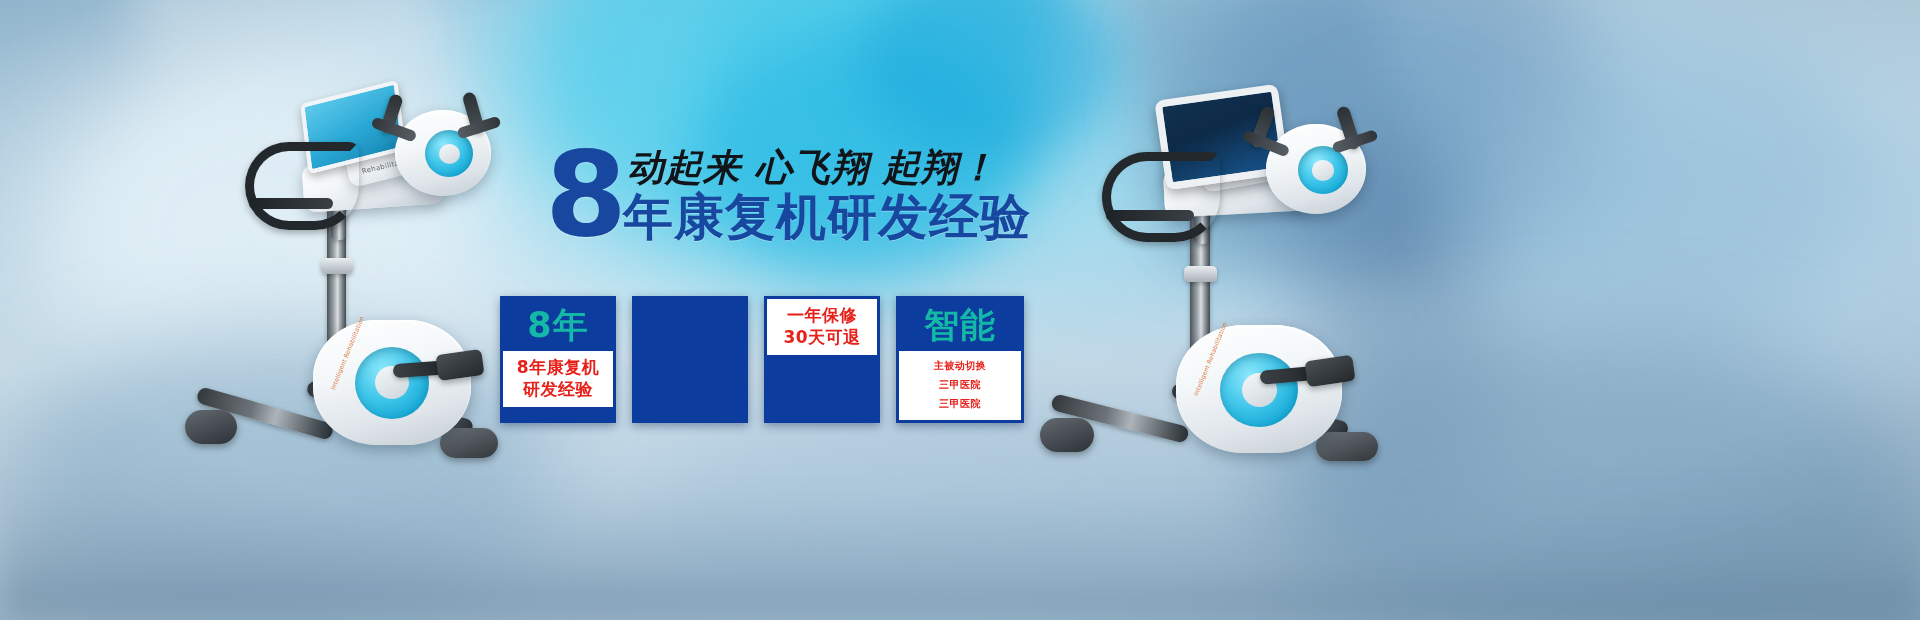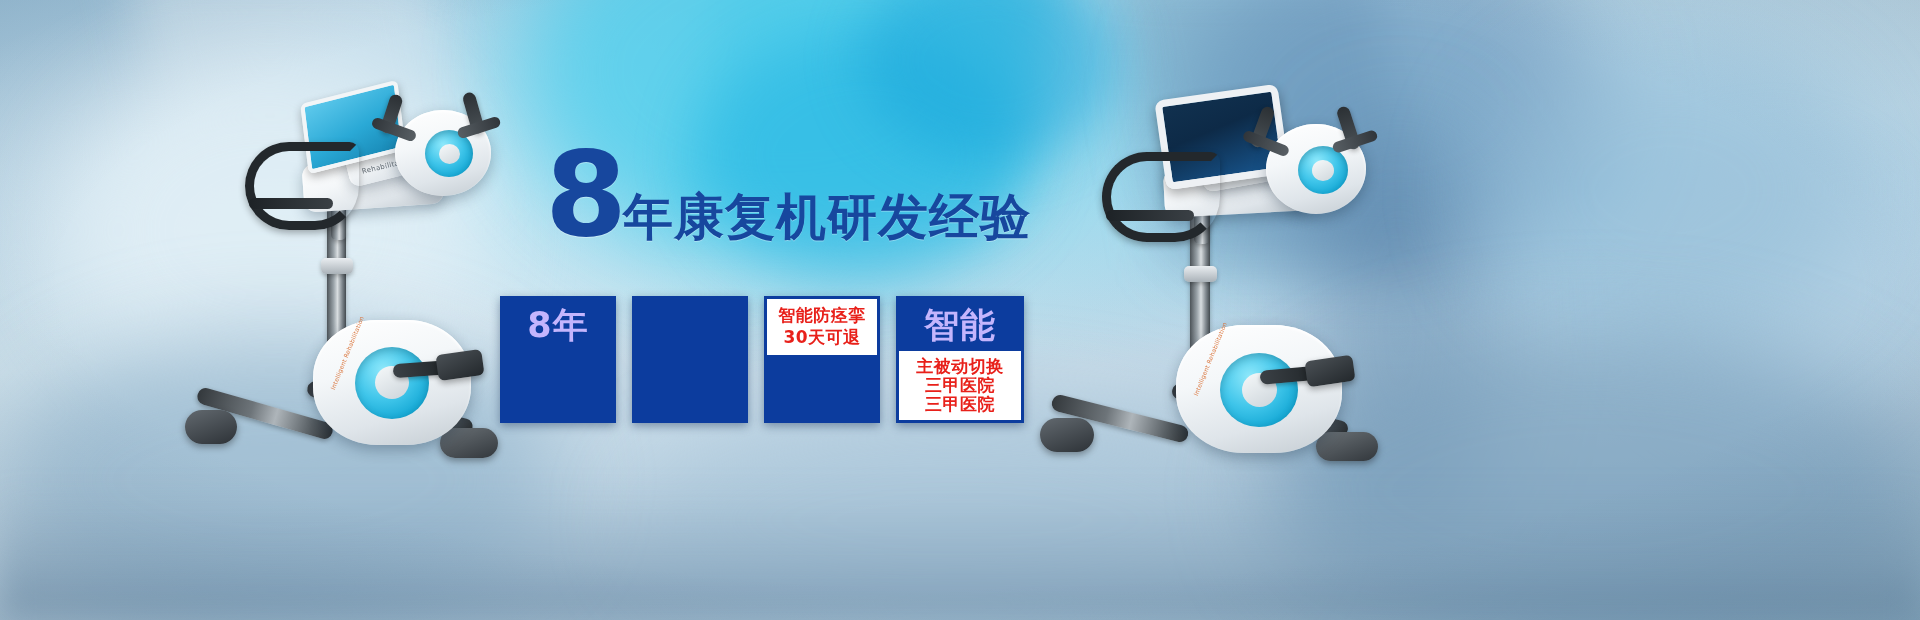--- a/index.html
+++ b/index.html
@@ -75,25 +75,25 @@
         font-style:italic;color:#111418;letter-spacing:1px;white-space:nowrap;}
   .line2{position:absolute;left:78px;top:48px;font-size:50px;line-height:58px;font-weight:bold;
         color:#17479e;letter-spacing:1px;white-space:nowrap;
         text-shadow:0 1px 0 rgba(255,255,255,.3);}
 
   
   .boxes{position:absolute;left:500px;top:296px;display:flex;gap:16px;}
   .fbox{width:110px;background:#0c3c9e;border:3px solid #0c3c9e;box-shadow:0 3px 9px rgba(10,35,75,.4);}
   .fbox.wide{width:122px;}
   .fhead{height:52px;display:flex;align-items:center;justify-content:center;
-        color:#c4b5fd;font-size:35px;font-weight:bold;letter-spacing:1px;line-height:40px;}
+        color:#14b8a6;font-size:35px;font-weight:bold;letter-spacing:1px;line-height:40px;}
   .fbody{background:#ffffff;margin:0;padding:6px 2px 7px;display:flex;flex-direction:column;
         align-items:center;justify-content:center;gap:1px;}
   .fline{color:#e8201a;font-size:17px;font-weight:bold;line-height:21px;white-space:nowrap;letter-spacing:.5px;}
-  .fbox.smalltext .fline{font-size:17px;line-height:18px;}
+  .fbox.smalltext .fline{font-size:10px;line-height:18px;}
 </style>
 </head>
 <body>
 
 <div id="banner">
 
   <div class="bg-base"></div>
   <div class="bg-shape sh4"></div>
   <div class="bg-shape sh1"></div>
   <div class="bg-shape sh2"></div>
@@ -183,35 +183,40 @@
     <div class="part cyan" style="left:258px;top:76px;width:50px;height:48px;border-radius:50%;box-shadow:inset 0 3px 7px rgba(0,0,0,.2);"></div>
     <div class="part" style="left:272px;top:90px;width:22px;height:21px;border-radius:50%;background:linear-gradient(150deg,#f7fafb,#cfd7dc);"></div>
     <div class="part" style="left:216px;top:36px;width:13px;height:42px;border-radius:7px;background:linear-gradient(180deg,#2b3034,#4b5257);transform:rotate(20deg);box-shadow:0 2px 5px rgba(0,0,0,.3);"></div>
     <div class="part" style="left:302px;top:36px;width:13px;height:44px;border-radius:7px;background:linear-gradient(180deg,#2b3034,#4b5257);transform:rotate(-18deg);box-shadow:0 2px 5px rgba(0,0,0,.3);"></div>
     <div class="part" style="left:202px;top:68px;width:48px;height:11px;border-radius:6px;background:linear-gradient(90deg,#30353a,#585f64);transform:rotate(22deg);"></div>
     <div class="part" style="left:292px;top:66px;width:46px;height:11px;border-radius:6px;background:linear-gradient(90deg,#585f64,#30353a);transform:rotate(-18deg);"></div>
   </div>
 
   <div class="headline">
     <div class="big8">8</div>
+    <div class="line1">动起来  心飞翔  起翔！</div>
     <div class="line2">年康复机研发经验</div>
   </div>
 
   <div class="boxes">
 
     <div class="fbox">
       <div class="fhead">8年</div>
+      <div class="fbody">
+        <div class="fline">8年康复机</div>
+        <div class="fline">研发经验</div>
+      </div>
     </div>
 
     <div class="fbox">
     </div>
 
     <div class="fbox">
       <div class="fbody">
-        <div class="fline">智能防痉挛</div>
+        <div class="fline">一年保修</div>
         <div class="fline">30天可退</div>
       </div>
     </div>
 
     <div class="fbox wide smalltext">
       <div class="fhead">智能</div>
       <div class="fbody">
         <div class="fline">主被动切换</div>
         <div class="fline">三甲医院</div>
         <div class="fline">三甲医院</div>

